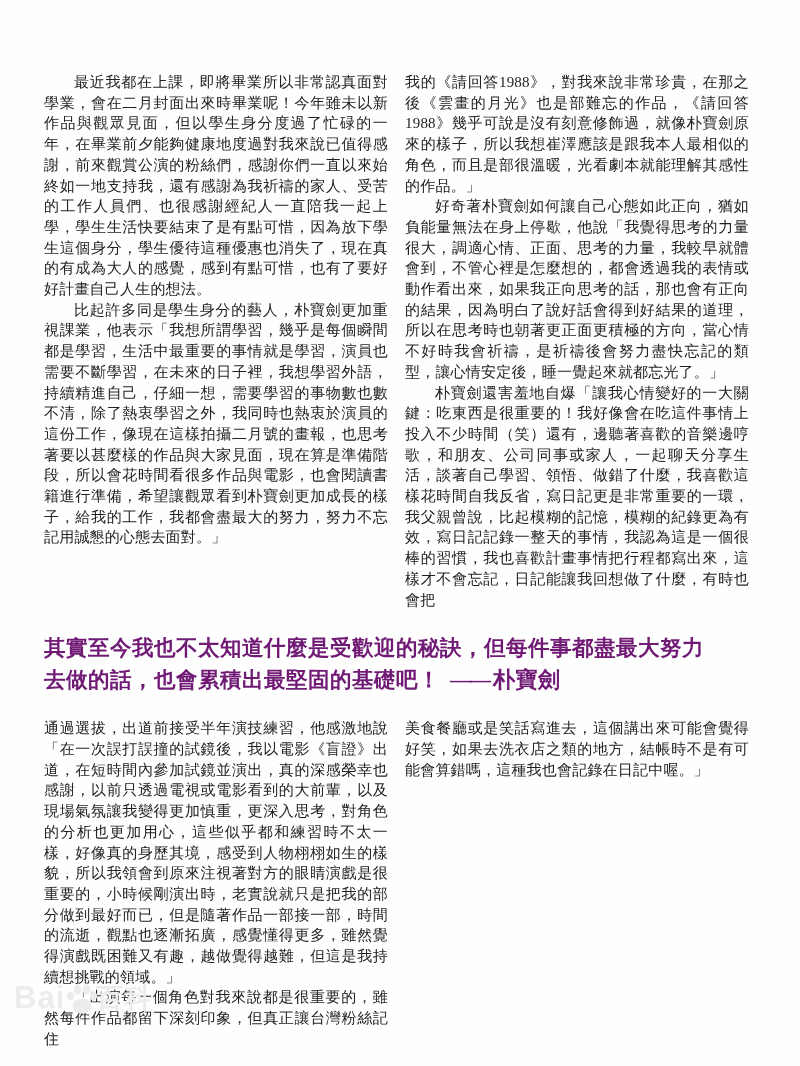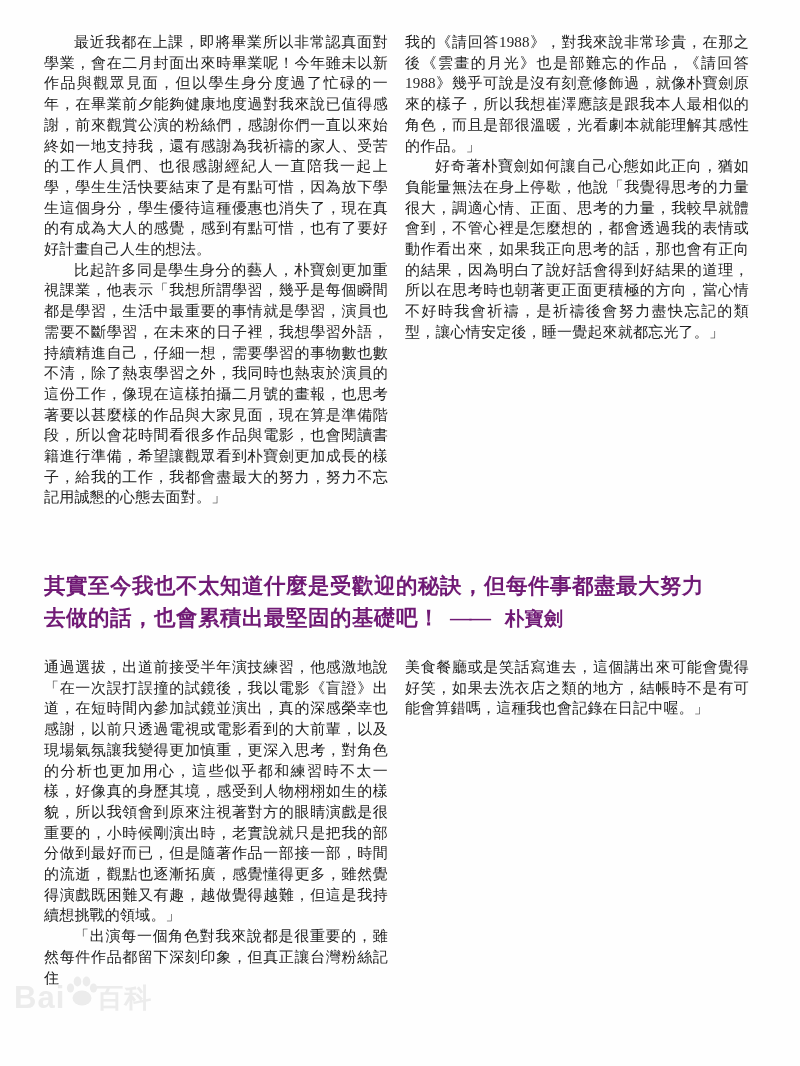--- a/index.html
+++ b/index.html
@@ -6,21 +6,21 @@
   html, body { background: #ffffff; }
   body {
     width: 800px; height: 1066px;
     position: relative; overflow: hidden;
     font-family: "Liberation Serif", "DejaVu Serif", serif;
   }
   .page {
     position: relative;
     width: 800px; height: 1066px;
     background: #fefefe;
-    padding: 32px 51px 0 44px;
+    padding: 72px 51px 0 44px;
   }
   .cols { display: flex; gap: 17px; }
   .cols.top { min-height: 516px; }
   .col {
     width: 344px;
     font-size: 15px;
     line-height: 20.7px;
     text-align: justify;
     color: #222222;
     letter-spacing: 0.2px;
@@ -32,25 +32,25 @@
     margin-bottom: 22px;
     color: #701a75;
     font-weight: bold;
     font-size: 21.5px;
     line-height: 32px;
     letter-spacing: 0.5px;
     max-width: 680px;
   }
   .quote .q-line { display: block; }
   .quote .dash { letter-spacing: -2px; margin: 0 4px 0 10px; font-weight: bold; }
-  .quote .attr { font-size: 19px; font-weight: 600; margin-left: 12px; }
+  .quote .attr { font-size: 22px; font-weight: 600; }
   .watermark {
     position: absolute;
     left: 14px; top: 980px;
-    display: flex; align-items: flex-start;
+    display: flex; align-items: flex-end;
     color: #ececec;
     font-family: "Liberation Sans", "DejaVu Sans", sans-serif;
     font-weight: bold;
     font-size: 31px;
     letter-spacing: 1px;
     user-select: none;
   }
   .watermark .paw { margin: -6px -2px 0 1px; }
   .watermark .wm-ke { font-size: 27px; }
 </style>
@@ -60,20 +60,21 @@
 <div class="page">
 
   <section class="cols top">
     <div class="col">
       <p class="indent">最近我都在上課，即將畢業所以非常認真面對學業，會在二月封面出來時畢業呢！今年雖未以新作品與觀眾見面，但以學生身分度過了忙碌的一年，在畢業前夕能夠健康地度過對我來說已值得感謝，前來觀賞公演的粉絲們，感謝你們一直以來始終如一地支持我，還有感謝為我祈禱的家人、受苦的工作人員們、也很感謝經紀人一直陪我一起上學，學生生活快要結束了是有點可惜，因為放下學生這個身分，學生優待這種優惠也消失了，現在真的有成為大人的感覺，感到有點可惜，也有了要好好計畫自己人生的想法。</p>
       <p class="indent">比起許多同是學生身分的藝人，朴寶劍更加重視課業，他表示「我想所謂學習，幾乎是每個瞬間都是學習，生活中最重要的事情就是學習，演員也需要不斷學習，在未來的日子裡，我想學習外語，持續精進自己，仔細一想，需要學習的事物數也數不清，除了熱衷學習之外，我同時也熱衷於演員的這份工作，像現在這樣拍攝二月號的畫報，也思考著要以甚麼樣的作品與大家見面，現在算是準備階段，所以會花時間看很多作品與電影，也會閱讀書籍進行準備，希望讓觀眾看到朴寶劍更加成長的樣子，給我的工作，我都會盡最大的努力，努力不忘記用誠懇的心態去面對。」</p>
     </div>
     <div class="col">
       <p>我的《請回答1988》，對我來說非常珍貴，在那之後《雲畫的月光》也是部難忘的作品，《請回答1988》幾乎可說是沒有刻意修飾過，就像朴寶劍原來的樣子，所以我想崔澤應該是跟我本人最相似的角色，而且是部很溫暖，光看劇本就能理解其感性的作品。」</p>
       <p class="indent">好奇著朴寶劍如何讓自己心態如此正向，猶如負能量無法在身上停歇，他說「我覺得思考的力量很大，調適心情、正面、思考的力量，我較早就體會到，不管心裡是怎麼想的，都會透過我的表情或動作看出來，如果我正向思考的話，那也會有正向的結果，因為明白了說好話會得到好結果的道理，所以在思考時也朝著更正面更積極的方向，當心情不好時我會祈禱，是祈禱後會努力盡快忘記的類型，讓心情安定後，睡一覺起來就都忘光了。」</p>
+      <p class="indent">朴寶劍還害羞地自爆「讓我心情變好的一大關鍵：吃東西是很重要的！我好像會在吃這件事情上投入不少時間（笑）還有，邊聽著喜歡的音樂邊哼歌，和朋友、公司同事或家人，一起聊天分享生活，談著自己學習、領悟、做錯了什麼，我喜歡這樣花時間自我反省，寫日記更是非常重要的一環，我父親曾說，比起模糊的記憶，模糊的紀錄更為有效，寫日記記錄一整天的事情，我認為這是一個很棒的習慣，我也喜歡計畫事情把行程都寫出來，這樣才不會忘記，日記能讓我回想做了什麼，有時也會把</p>
     </div>
   </section>
 
   <section class="quote">
     <span class="q-line">其實至今我也不太知道什麼是受歡迎的秘訣，但每件事都盡最大努力</span>
     <span class="q-line"><span>去做的話，也會累積出最堅固的基礎吧！</span><span class="dash">——</span><span class="attr">朴寶劍</span></span>
   </section>
 
   <section class="cols bottom">
     <div class="col">

